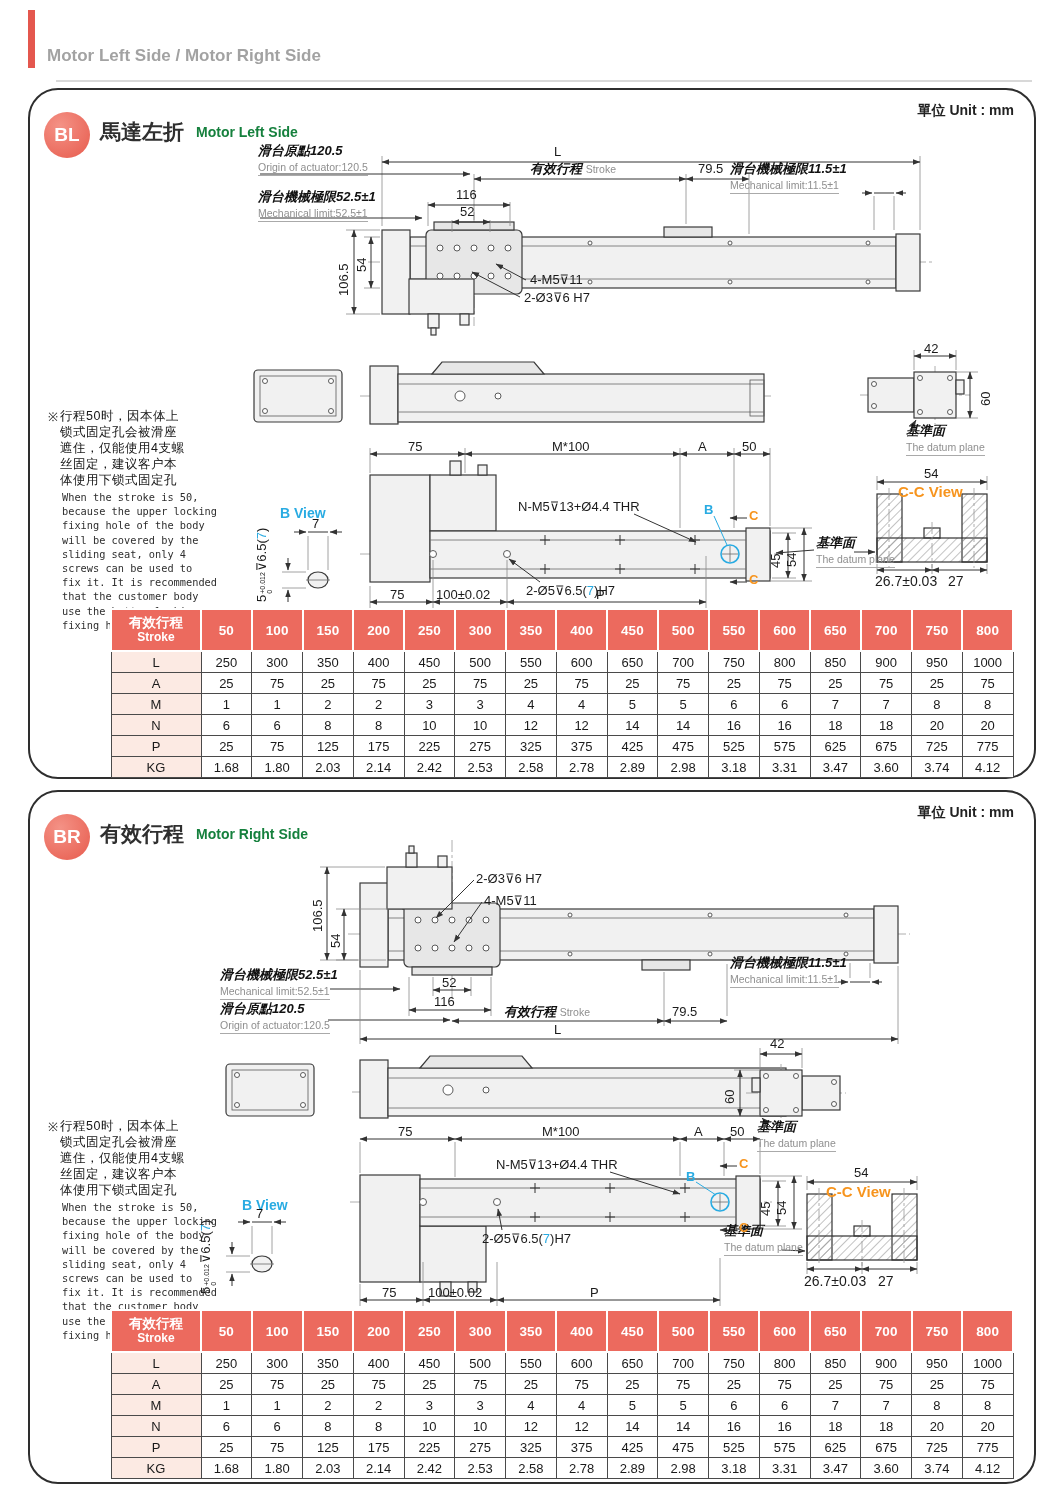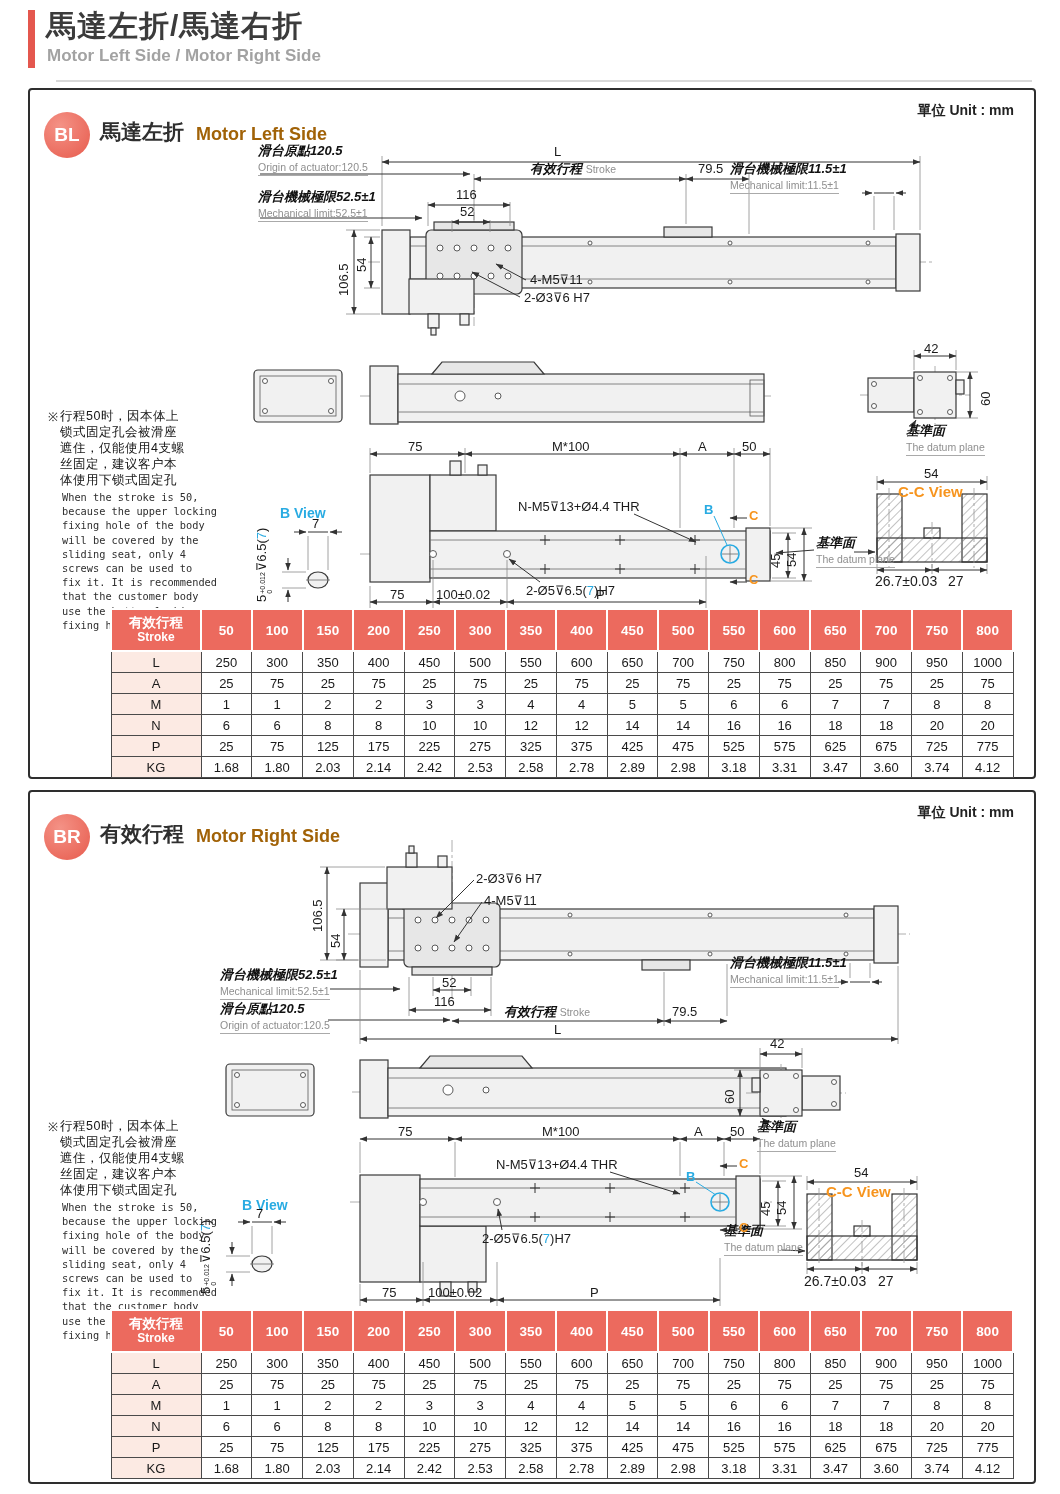--- a/index.html
+++ b/index.html
@@ -4,29 +4,29 @@
 <style>
   html,body{margin:0;padding:0;background:#fff;}
   .page{position:relative;width:1060px;height:1494px;background:#fff;overflow:hidden;
         font-family:"Liberation Sans",sans-serif;color:#222;}
   
   .hd-bar{position:absolute;left:28px;top:10px;width:7px;height:58px;background:#e4574e;}
   .hd-title{position:absolute;left:46px;top:6px;font-size:30px;font-weight:bold;color:#3b3b3b;letter-spacing:1px;white-space:nowrap;}
   .hd-sub{position:absolute;left:47px;top:46px;font-size:17px;font-weight:bold;color:#a2a2a2;white-space:nowrap;}
   .hd-rule{position:absolute;left:56px;top:80px;width:976px;height:2px;background:#d8d8d8;}
   
-  .panel{position:absolute;left:28px;width:1004px;border:2px solid #2e2e2e;border-radius:4px;background:#fff;}
+  .panel{position:absolute;left:28px;width:1004px;border:2px solid #2e2e2e;border-radius:30px;background:#fff;}
   #panel-bl{top:88px;height:687px;}
   #panel-br{top:790px;height:690px;}
   .unit{position:absolute;right:20px;top:12px;font-size:14px;font-weight:bold;color:#222;}
   .badge{position:absolute;left:14px;top:22px;width:46px;height:46px;border-radius:50%;
          background:radial-gradient(circle at 35% 30%,#f49286,#e75b4d);color:#fff;font-weight:bold;
          font-size:19px;display:flex;align-items:center;justify-content:center;}
   .ptitle{position:absolute;left:70px;top:28px;font-size:21px;font-weight:bold;color:#2f2f2f;white-space:nowrap;}
-  .ptitle-en{position:absolute;left:166px;top:34px;font-size:18px;font-weight:bold;color:#a16207;white-space:nowrap;}
+  .ptitle-en{position:absolute;left:166px;top:34px;font-size:14px;font-weight:bold;color:#15803d;white-space:nowrap;}
   
   .art{position:absolute;left:0;top:0;width:100%;height:100%;}
   .b1{fill:#f1f1f1;stroke:#3a3a3a;stroke-width:1.2;}
   .b2{fill:#e7e7e7;stroke:#3a3a3a;stroke-width:1.2;}
   .n{fill:none;stroke:#5a5a5a;stroke-width:0.8;}
   .t{stroke:#6a6a6a;stroke-width:0.8;}
   .h{fill:#fff;stroke:#4a4a4a;stroke-width:0.9;}
   .cl{stroke:#999;stroke-width:0.8;stroke-dasharray:12 3 3 3;fill:none;}
   .d{stroke:#333;stroke-width:1;fill:none;}
   .x{stroke:#8a8a8a;stroke-width:0.8;}
@@ -63,21 +63,20 @@
   table.spec td{border:1px solid #4a4a4a;text-align:center;height:20px;background:#fff;
                 color:#1a1a1a;font-size:13px;padding:0;}
   table.spec td.lbl{background:#fceae3;}
 </style>
 </head>
 <body>
 
 <div class="page">
 
   <div class="hd-bar"></div>
-  <div class="hd-title">馬達左折/馬達右折</div>
   <div class="hd-sub">Motor Left Side / Motor Right Side</div>
   <div class="hd-rule"></div>
 
   <section class="panel" id="panel-bl">
     <svg class="art" viewBox="0 0 1004 687">
       <defs>
         <marker id="aBL" viewBox="0 0 10 10" refX="9" refY="5" markerWidth="8" markerHeight="8" orient="auto-start-reverse">
             <path d="M0,1.5 L9.5,5 L0,8.5 z" fill="#333"></path>
           </marker>
         <pattern id="hBL" width="6" height="6" patternUnits="userSpaceOnUse" patternTransform="rotate(45)">

